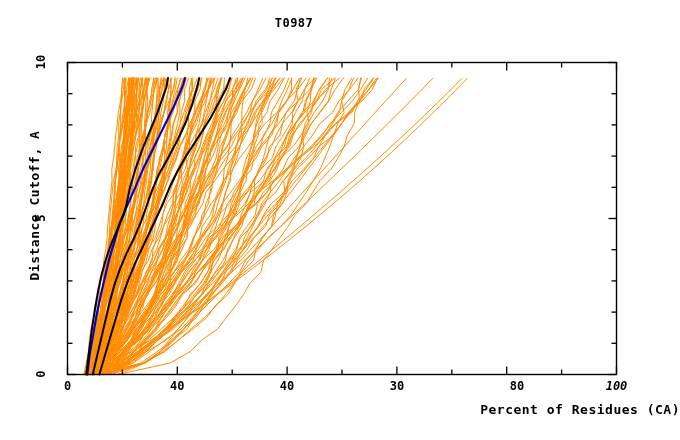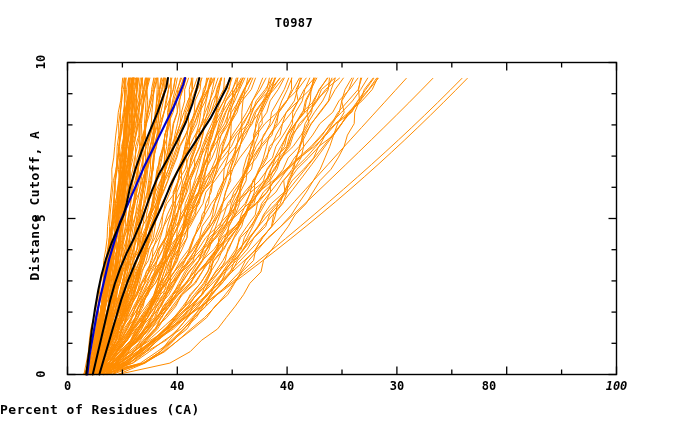--- a/index.html
+++ b/index.html
@@ -30,21 +30,21 @@
     font-size: 12px;
     font-weight: bold;
     color: #000000;
     letter-spacing: 0.5px;
   }
   .xlabel {
     position: absolute;
     left: 0;
     top: 402px;
     width: 680px;
-    text-align: left;
+    text-align: right;
     font-family: "DejaVu Sans Mono", "Liberation Mono", monospace;
     font-size: 13px;
     font-weight: bold;
     color: #000000;
     letter-spacing: 0.5px;
   }
   .ylabel {
     position: absolute;
     left: -86px;
     top: 198px;
@@ -311,20 +311,20 @@
         <line x1="67.5" y1="62.5" x2="75.5" y2="62.5" stroke="#000000" stroke-width="1.3"></line>
         <line x1="616.5" y1="62.5" x2="608.5" y2="62.5" stroke="#000000" stroke-width="1.3"></line>
       </g>
     </svg>
 
   <div id="tick-labels">
       <div class="tick-label-x" style="left: 47.5px;">0</div>
       <div class="tick-label-x" style="left: 157.3px;">40</div>
       <div class="tick-label-x" style="left: 267.1px;">40</div>
       <div class="tick-label-x" style="left: 376.9px;">30</div>
-      <div class="tick-label-x" style="left: 469px;">80</div>
+      <div class="tick-label-x" style="left: 497px;">80</div>
       <div class="tick-label-x" style="left: 596.5px; font-style: italic;">100</div>
       <div class="tick-label-y" style="left: 25.5px; top: 366.5px;">0</div>
       <div class="tick-label-y" style="left: 25.5px; top: 210.5px;">5</div>
       <div class="tick-label-y" style="left: 25.5px; top: 54.5px;">10</div>
     </div>
 
 </div>
 
 </body></html>

